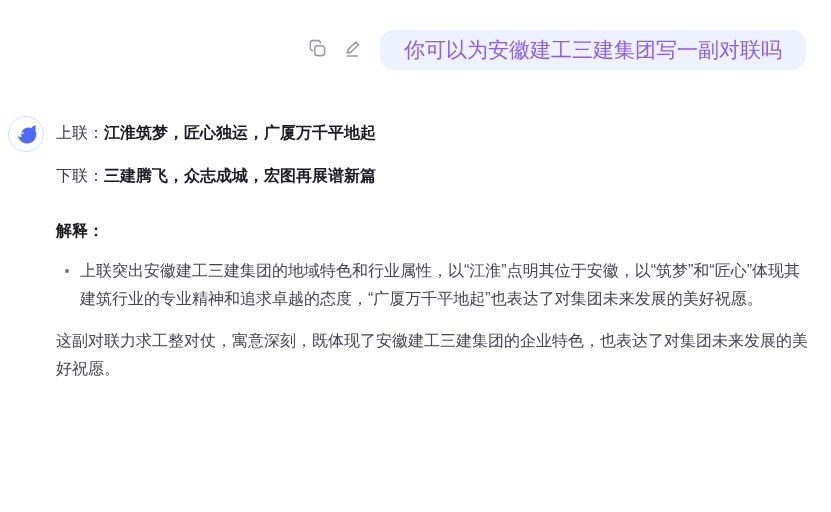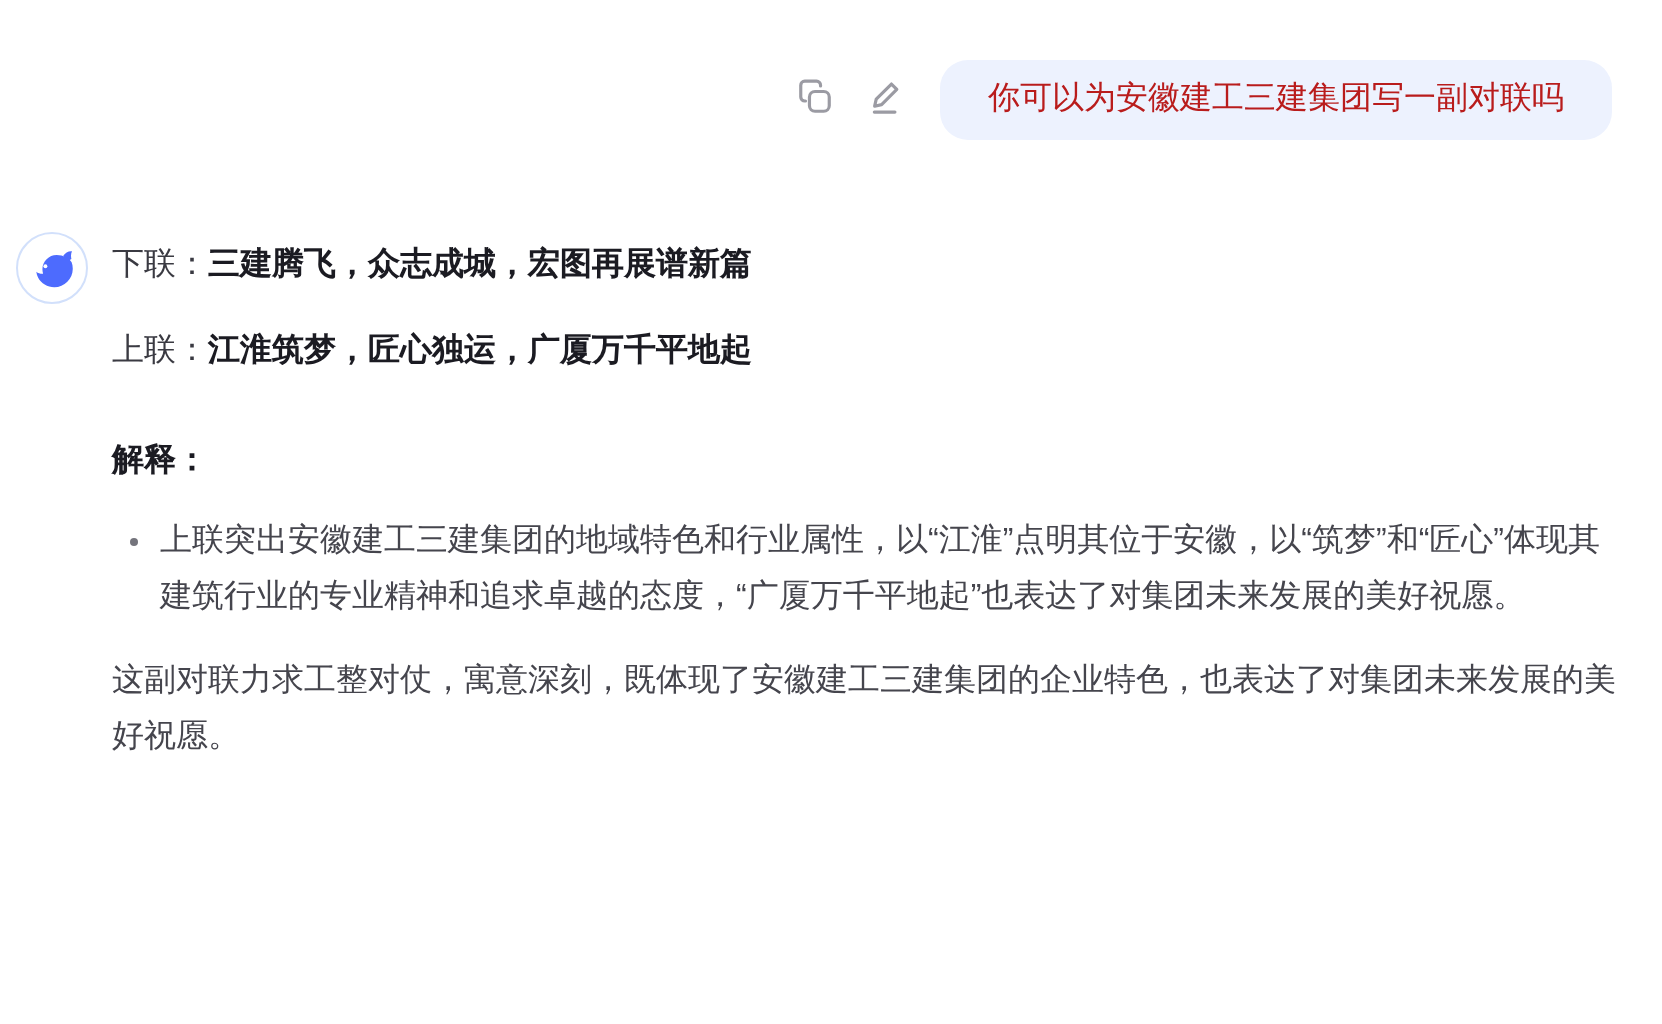--- a/index.html
+++ b/index.html
@@ -27,23 +27,23 @@
   .icon-btn{
     width:20px;height:20px;
     display:flex;align-items:center;justify-content:center;
     cursor:pointer;
     background:none;border:none;padding:0;
   }
   .user-bubble{
     background:#edf2fe;
     border-radius:14px;
     padding:9px 24px;
-    font-size:16px;
+    font-size:21px;
     line-height:22px;
-    color:#b91c1c;
+    color:#8b5cf6;
     max-width:560px;
   }
 
   
   .assistant-row{
     display:flex;
     align-items:flex-start;
     gap:12px;
     padding:46px 20px 0 8px;
   }
@@ -129,23 +129,23 @@
       <svg width="23" height="23" viewBox="0 0 40 40">
         <path fill="#4d6bfe" d="M29 8.5c1.6-2.8 4.4-4.3 7.5-4-0.9 2.1-1.1 4.4-0.5 6.7l-3.6 2.3z"></path>
         <path fill="#4d6bfe" d="M36.2 14.2c0.6 1.7 1 3.6 1 5.5 0 8.9-7.2 16.1-16.1 16.1-5.9 0-11.4-3.2-14.1-8.4-0.8-1.6-1.3-3.3-1.5-5 1.6 1.3 3.7 2 5.9 1.8-0.4-1.2-0.6-2.5-0.6-3.9 0-6.9 5.6-12.4 12.4-12.4 5.8 0 10.8 2.6 13 6.3z"></path>
         <circle fill="#ffffff" cx="13.4" cy="17.6" r="1.7"></circle>
       </svg>
     </span>
   </div>
 
   <div class="assistant-content">
 
+    <p class="couplet-line"><span>上联：</span><strong>江淮筑梦，匠心独运，广厦万千平地起</strong></p>
+
     <p class="couplet-line"><span>下联：</span><strong>三建腾飞，众志成城，宏图再展谱新篇</strong></p>
-
-    <p class="couplet-line"><span>上联：</span><strong>江淮筑梦，匠心独运，广厦万千平地起</strong></p>
 
 
     <p class="explain-heading">解释：</p>
 
     <ul class="explain-list">
       <li><span>上联突出安徽建工三建集团的地域特色和行业属性，以“江淮”点明其位于安徽，以“筑梦”和“匠心”体现其建筑行业的专业精神和追求卓越的态度，“广厦万千平地起”也表达了对集团未来发展的美好祝愿。</span></li>
     </ul>
 
     <p class="closing">这副对联力求工整对仗，寓意深刻，既体现了安徽建工三建集团的企业特色，也表达了对集团未来发展的美好祝愿。</p>
 

